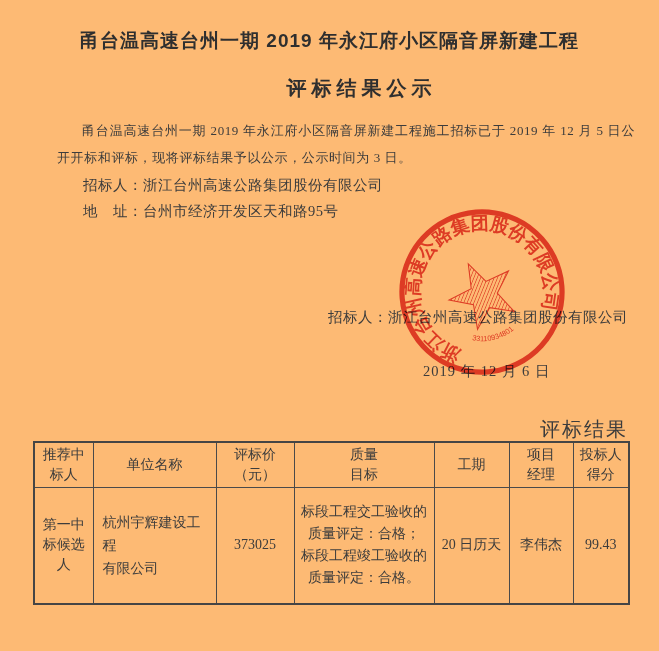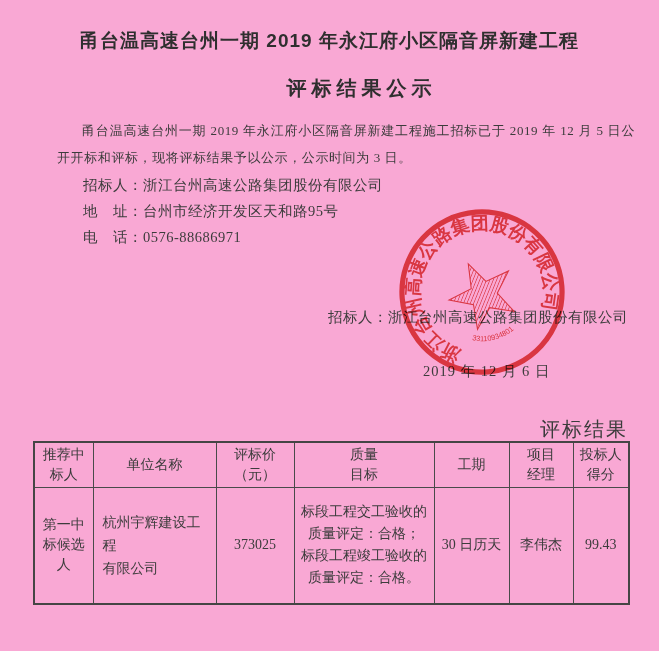--- a/index.html
+++ b/index.html
@@ -1,17 +1,17 @@
 <!DOCTYPE html>
 <html><head>
 <meta charset="utf-8">
 <style>
   html,body{margin:0;padding:0;background:#ffffff;}
   .page{
-    position:relative;width:659px;height:651px;background:#f9a8d4;
+    position:relative;width:659px;height:651px;background:#fdba74;
     font-family:"Liberation Serif",serif;color:#3c3c3c;overflow:hidden;
   }
   .title-line{
     position:absolute;left:0;width:659px;text-align:center;
     font-family:"Liberation Sans",sans-serif;font-weight:bold;color:#2f2f2f;
   }
   .title1{top:28px;font-size:19px;letter-spacing:1px;}
   .title2{top:75px;font-size:20px;letter-spacing:5px;padding-left:32px;}
   .intro{
     position:absolute;top:117px;left:57px;width:578px;
@@ -51,21 +51,20 @@
 
 <div class="page">
 
   <div class="title-line title1">甬台温高速台州一期 2019 年永江府小区隔音屏新建工程</div>
   <div class="title-line title2">评标结果公示</div>
 
   <div class="intro">甬台温高速台州一期 2019 年永江府小区隔音屏新建工程施工招标已于 2019 年 12 月 5 日公开开标和评标，现将评标结果予以公示，公示时间为 3 日。</div>
 
   <div class="info-line info-tenderer">招标人：浙江台州高速公路集团股份有限公司</div>
   <div class="info-line info-address">地　址：台州市经济开发区天和路95号</div>
-  <div class="info-line info-phone">电　话：0576-88686971</div>
 
   <div class="signature">招标人：浙江台州高速公路集团股份有限公司</div>
   <div class="sign-date">2019 年 12 月 6 日</div>
 
   <svg class="stamp" viewBox="0 0 200 200">
     <defs>
       <pattern id="starHatch" width="3.6" height="3.6" patternUnits="userSpaceOnUse" patternTransform="rotate(48)">
         <line x1="0" y1="0" x2="0" y2="3.6" stroke="#dd4340" stroke-width="1.5"></line>
       </pattern>
       <path id="sealArcTop" d="M 49.1,150.9 A 72,72 0 1,1 150.9,150.9" fill="none"></path>
@@ -114,20 +113,20 @@
         <td>第一中
 标候选
 人</td>
         <td class="cell-company">杭州宇辉建设工程
 有限公司</td>
         <td>373025</td>
         <td class="cell-quality">标段工程交工验收的
 质量评定：合格；
 标段工程竣工验收的
 质量评定：合格。</td>
-        <td>30 日历天</td>
+        <td>20 日历天</td>
         <td>李伟杰</td>
         <td>99.43</td>
       </tr>
     </tbody>
   </table>
 
 </div>
 
 </body></html>

